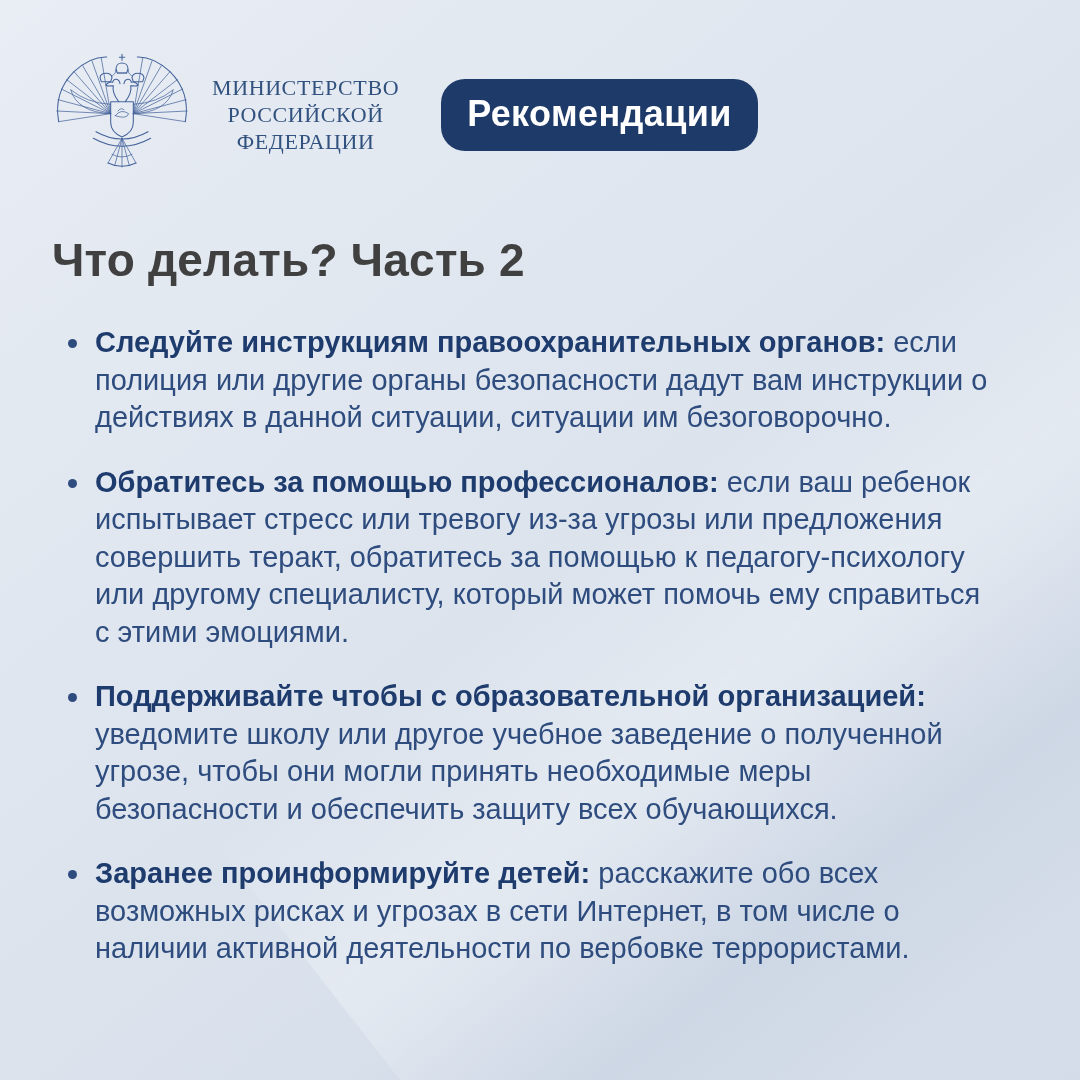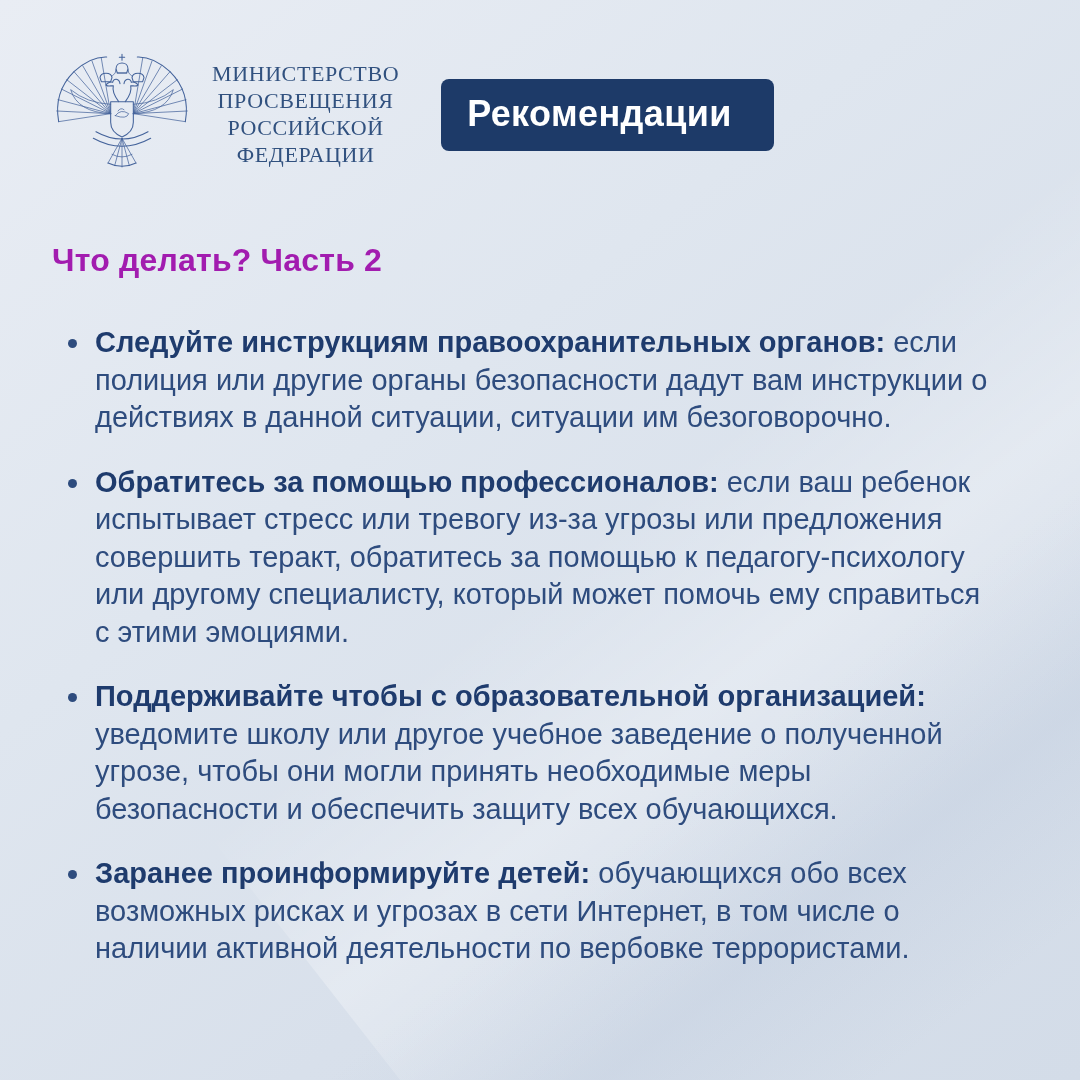--- a/index.html
+++ b/index.html
@@ -62,36 +62,36 @@
     margin-top: 6px;
     text-align: center;
   }
   .ministry-name span { display: block; }
 
   .badge {
     margin-left: 42px;
     margin-top: 8px;
     background: #1d3a68;
     color: #ffffff;
-    border-radius: 8px;
-    padding: 13px 42px 15px 26px;
+    border-radius: 24px;
+    padding: 13px 26px 15px 26px;
     font-size: 36px;
     line-height: 44px;
     font-weight: 700;
     letter-spacing: 0.4px;
   }
   .badge span { display: block; }
 
   
   .page-title {
     margin-top: 52px;
-    font-size: 32px;
+    font-size: 46px;
     line-height: 52px;
     font-weight: 700;
-    color: #a21caf;
+    color: #404040;
     letter-spacing: 0.2px;
   }
 
   
   .bullets {
     list-style: none;
     margin-top: 38px;
     max-width: 950px;
   }
   .bullet-item {
@@ -157,21 +157,20 @@
         <path d="M84 168 Q105 178 126 168"></path>
         <path stroke-width="1.1" d="M90 155 Q105 163 120 155"></path>
 
         <path d="M66 121 Q105 143 144 121"></path>
         <path d="M62 131 Q105 155 148 131"></path>
       </g>
     </svg>
 
     <div class="ministry-name">
       <span>МИНИСТЕРСТВО</span>
-      <span>ПРОСВЕЩЕНИЯ</span>
       <span>РОССИЙСКОЙ</span>
       <span>ФЕДЕРАЦИИ</span>
     </div>
 
     <div class="badge">
       <span>Рекомендации</span>
     </div>
 
   </div>
 
@@ -189,18 +188,18 @@
       <span class="bullet-lead">Обратитесь за помощью профессионалов:</span><span> если ваш ребенок испытывает стресс или тревогу из-за угрозы или предложения совершить теракт, обратитесь за помощью к педагогу-психологу или другому специалисту, который может помочь ему справиться с этими эмоциями.</span>
     </li>
 
     <li class="bullet-item">
       <span class="bullet-dot"></span>
       <span class="bullet-lead">Поддерживайте чтобы с образовательной организацией:</span><span> уведомите школу или другое учебное заведение о полученной угрозе, чтобы они могли принять необходимые меры безопасности и обеспечить защиту всех обучающихся.</span>
     </li>
 
     <li class="bullet-item">
       <span class="bullet-dot"></span>
-      <span class="bullet-lead">Заранее проинформируйте детей:</span><span> обучающихся обо всех возможных рисках и угрозах в сети Интернет, в том числе о наличии активной деятельности по вербовке террористами.</span>
+      <span class="bullet-lead">Заранее проинформируйте детей:</span><span> расскажите обо всех возможных рисках и угрозах в сети Интернет, в том числе о наличии активной деятельности по вербовке террористами.</span>
     </li>
 
   </ul>
 
 </div>
 
 </body></html>

